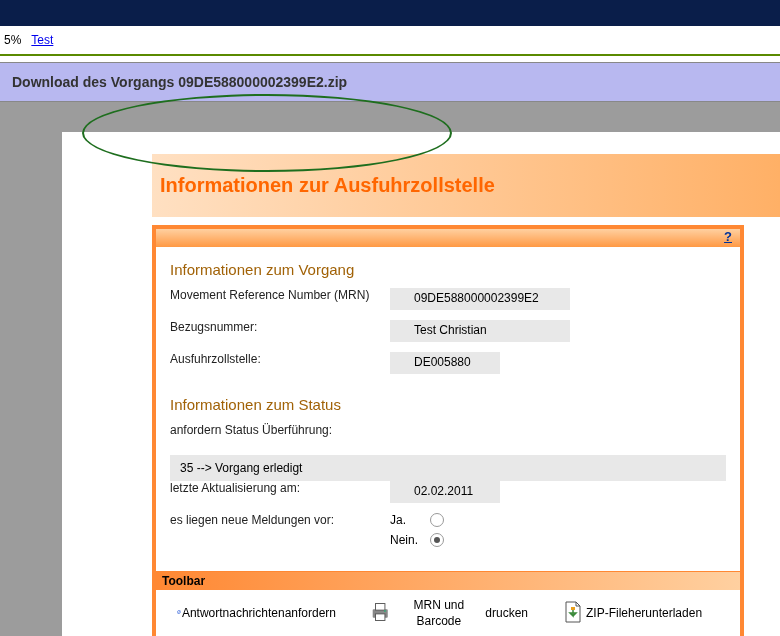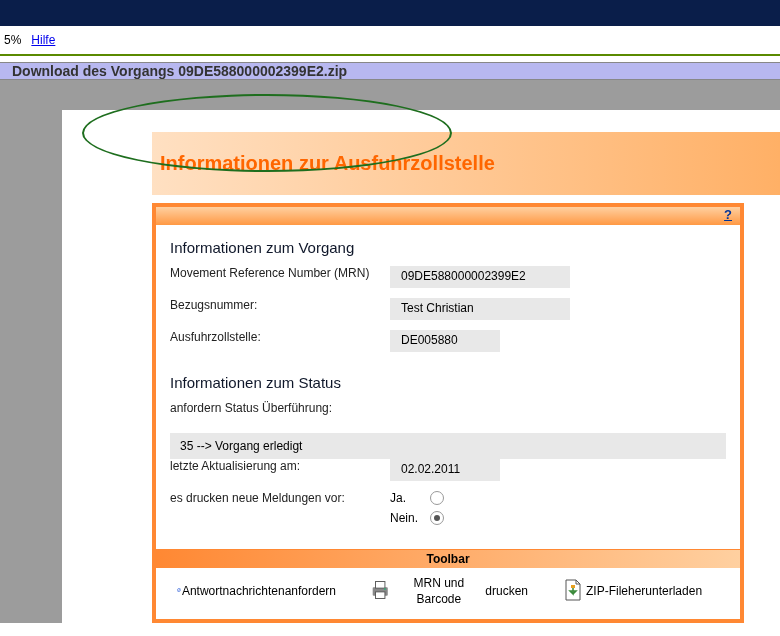--- a/index.html
+++ b/index.html
@@ -1,54 +1,54 @@
 <!DOCTYPE html>
 <html><head>
 <meta charset="utf-8">
 <style>
   * { box-sizing: border-box; margin: 0; padding: 0; }
   body { font-family: Arial, sans-serif; font-size: 13px; background: #fff; width: 780px; }
   .topbar { background: #0a1e4a; height: 26px; }
   .navrow { height: 30px; border-bottom: 2px solid #5a8a00; display: flex; align-items: center; padding-left: 4px; }
   .pct { font-size: 12px; margin-right: 10px; }
   a.hilfe { color: #0000ee; text-decoration: underline; font-size: 12px; }
-  .lilac-bar { background: #b8b8f0; border-top: 1px solid #888; border-bottom: 1px solid #888; padding: 0 12px; font-weight: bold; color: #333; margin-top: 6px; font-size: 14px; position: relative; }
+  .lilac-bar { background: #b8b8f0; border-top: 1px solid #888; border-bottom: 1px solid #888; padding: 11px 12px; font-weight: bold; color: #333; margin-top: 6px; font-size: 14px; position: relative; }
   .ellipse { position: absolute; border: 2px solid #1e6e1e; border-radius: 50%; width: 370px; height: 78px; left: 82px; top: 32px; pointer-events: none; z-index: 20; }
   .grey-strip { background: #9c9c9c; height: 30px; }
   .page-wrap { display: flex; }
   .left-grey { background: #9c9c9c; width: 62px; flex-shrink: 0; }
   .content-area { background: #fff; flex: 1; padding: 22px 0 0 90px; }
   .orange-h { color: #ff6600; font-size: 20px; font-weight: bold; margin-bottom: 8px; padding: 20px 8px; }
   .orange-h-bg { background: linear-gradient(to right, #ffe0c2 0%, #ffb066 100%); }
   .panel { border: 4px solid #ff8833; width: 592px; }
   .panel-top { background: linear-gradient(to bottom, #ffd0a0, #ff9944); height: 18px; position: relative; }
   .help-q { position: absolute; right: 8px; top: 0; color: #003399; text-decoration: underline; font-weight: bold; cursor: pointer; }
   .section { padding: 8px 14px; }
-  .sect-head { font-size: 15px; color: #0f172a; margin: 6px 0 10px 0; }
+  .sect-head { font-size: 15px; color: #a16207; margin: 6px 0 10px 0; }
   .row { display: flex; margin-bottom: 10px; min-height: 22px; }
   .label { width: 220px; font-size: 12px; color: #222; }
-  .val { background: #e8e8e8; padding: 3px 11px; font-size: 12px; min-width: 180px; display: inline-block; }
+  .val { background: #e8e8e8; padding: 3px 24px; font-size: 12px; min-width: 180px; display: inline-block; }
   .status-band { background: #e8e8e8; padding: 6px 10px; font-size: 12px; margin: 4px 0 0 0; }
   .radio-row { display: flex; align-items: center; margin-bottom: 6px; }
   .radio-label { width: 40px; font-size: 12px; }
   .radio-circ { width: 14px; height: 14px; border: 1px solid #999; border-radius: 50%; display: inline-flex; align-items: center; justify-content: center; background: #fff; }
   .radio-circ.sel::after { content: ""; width: 6px; height: 6px; background: #555; border-radius: 50%; display: block; }
-  .tool-hdr { background: linear-gradient(to right, #ff8833, #ffd0a0); font-weight: bold; font-size: 12px; padding: 2px 6px; border-top: 1px solid #ff8833; text-align: center; }
+  .tool-hdr { background: linear-gradient(to right, #ff8833, #ffd0a0); font-weight: bold; font-size: 12px; padding: 2px 6px; border-top: 1px solid #ff8833; }
   .toolbar { display: flex; justify-content: space-around; padding: 8px 4px 12px 4px; }
   .tool-btn { display: flex; flex-direction: row; align-items: center; width: 160px; cursor: pointer; font-size: 12px; text-align: center; line-height: 1.3; }
   .tool-btn svg { margin-bottom: 4px; }
 </style>
 </head>
 <body>
 
 <div class="topbar"></div>
 
 <div class="navrow">
   <span class="pct">5%</span>
-  <a href="#" class="hilfe">Hilfe</a>
+  <a href="#" class="hilfe">Test</a>
 </div>
 
 <div style="position:relative;">
   <div class="ellipse"></div>
 
   <div class="lilac-bar">
     <span>Download des Vorgangs  </span><span>09DE588000002399E2.zip</span>
   </div>
 
   <div class="grey-strip"></div>
@@ -84,21 +84,21 @@
             <div class="label">anfordern Status Überführung:</div>
           </div>
           <div class="status-band">35 --&gt; Vorgang erledigt</div>
 
           <div class="row">
             <div class="label">letzte Aktualisierung am:</div>
             <div class="val" style="min-width:110px">02.02.2011</div>
           </div>
 
           <div class="row" style="align-items:flex-start">
-            <div class="label">es drucken neue Meldungen vor:</div>
+            <div class="label">es liegen neue Meldungen vor:</div>
             <div>
               <div class="radio-row">
                 <span class="radio-label">Ja.</span>
                 <span class="radio-circ"></span>
               </div>
               <div class="radio-row">
                 <span class="radio-label">Nein.</span>
                 <span class="radio-circ sel"></span>
               </div>
             </div>

